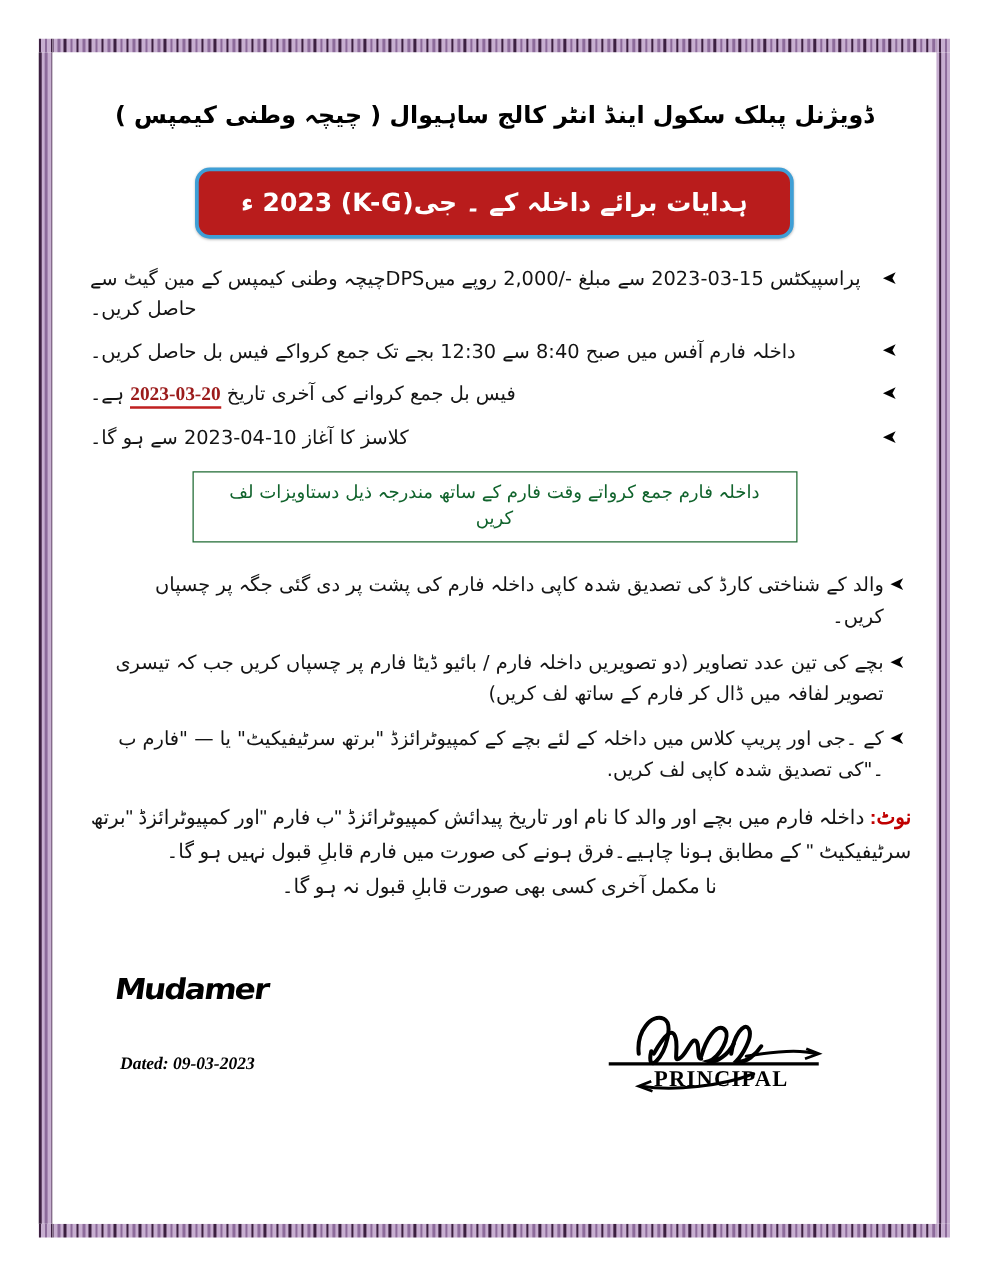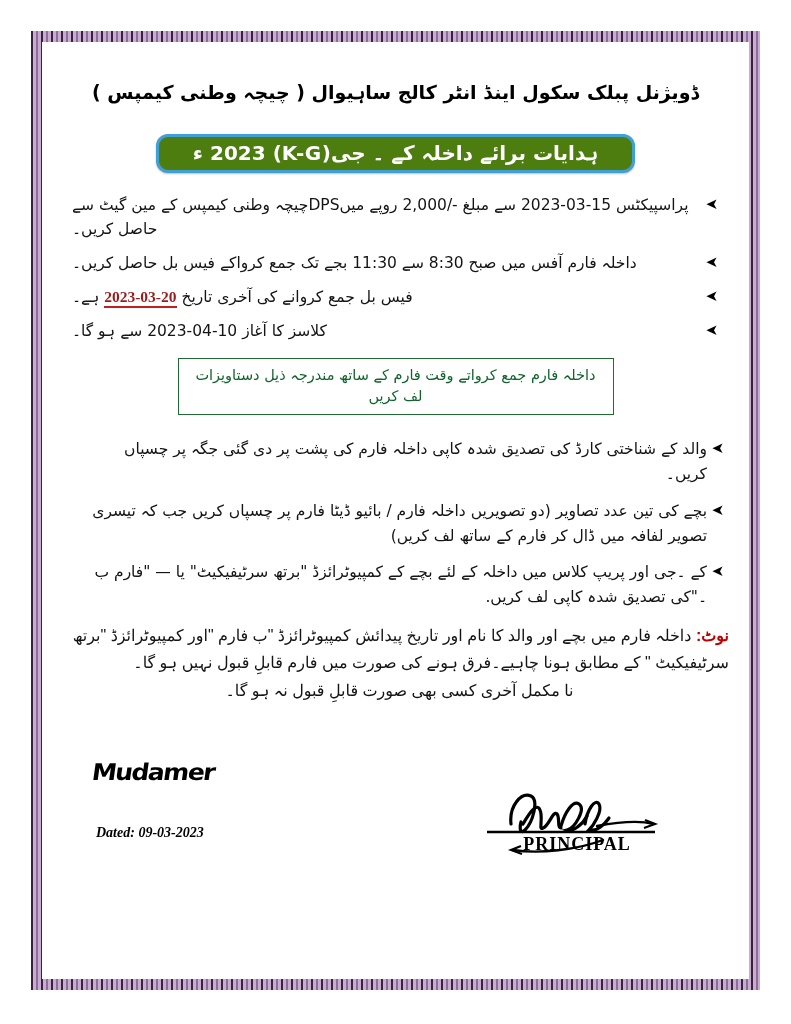--- a/index.html
+++ b/index.html
@@ -81,23 +81,23 @@
   }
 
   
   .banner-wrap {
     display: flex;
     justify-content: center;
     margin-top: 28px;
   }
   .banner {
     width: 479px;
-    height: 39px;
-    box-sizing: border-box;
-    background: #4d7c0f;
+    height: 57px;
+    box-sizing: border-box;
+    background: #b91c1c;
     border: 3px solid #3f9fd6;
     border-radius: 12px;
     color: #ffffff;
     direction: rtl;
     display: flex;
     align-items: center;
     justify-content: center;
     font-family: "DejaVu Sans", "Liberation Sans", sans-serif;
     font-size: 20px;
     font-weight: 600;
@@ -150,21 +150,21 @@
     font-family: "Liberation Serif", serif;
   }
 
   
   .green-box-wrap {
     display: flex;
     justify-content: center;
     margin-top: 14px;
   }
   .green-box {
-    width: 436px;
+    width: 484px;
     min-height: 42px;
     box-sizing: border-box;
     border: 1.5px solid #1f6b33;
     color: #10632c;
     direction: rtl;
     display: flex;
     align-items: center;
     justify-content: center;
     text-align: center;
     font-family: "DejaVu Sans", "Liberation Sans", sans-serif;
@@ -278,21 +278,21 @@
 
     <div class="bullets top">
 
       <div class="bullet-row">
         <span class="bullet-mark">➤</span>
         <span class="bullet-text"><span>پراسپیکٹس 15-03-2023 سے مبلغ -/2,000 روپے میںDPSچیچہ وطنی کیمپس کے مین گیٹ سے حاصل کریں۔</span></span>
       </div>
 
       <div class="bullet-row">
         <span class="bullet-mark">➤</span>
-        <span class="bullet-text"><span>داخلہ فارم آفس میں صبح 8:30 سے 11:30 بجے تک جمع کرواکے فیس بل حاصل کریں۔</span></span>
+        <span class="bullet-text"><span>داخلہ فارم آفس میں صبح 8:40 سے 12:30 بجے تک جمع کرواکے فیس بل حاصل کریں۔</span></span>
       </div>
 
       <div class="bullet-row">
         <span class="bullet-mark">➤</span>
         <span class="bullet-text"><span>فیس بل جمع کروانے کی آخری تاریخ </span><span class="hl-date">20-03-2023</span><span> ہے۔</span></span>
       </div>
 
       <div class="bullet-row">
         <span class="bullet-mark">➤</span>
         <span class="bullet-text"><span>کلاسز کا آغاز 10-04-2023 سے ہو گا۔</span></span>

